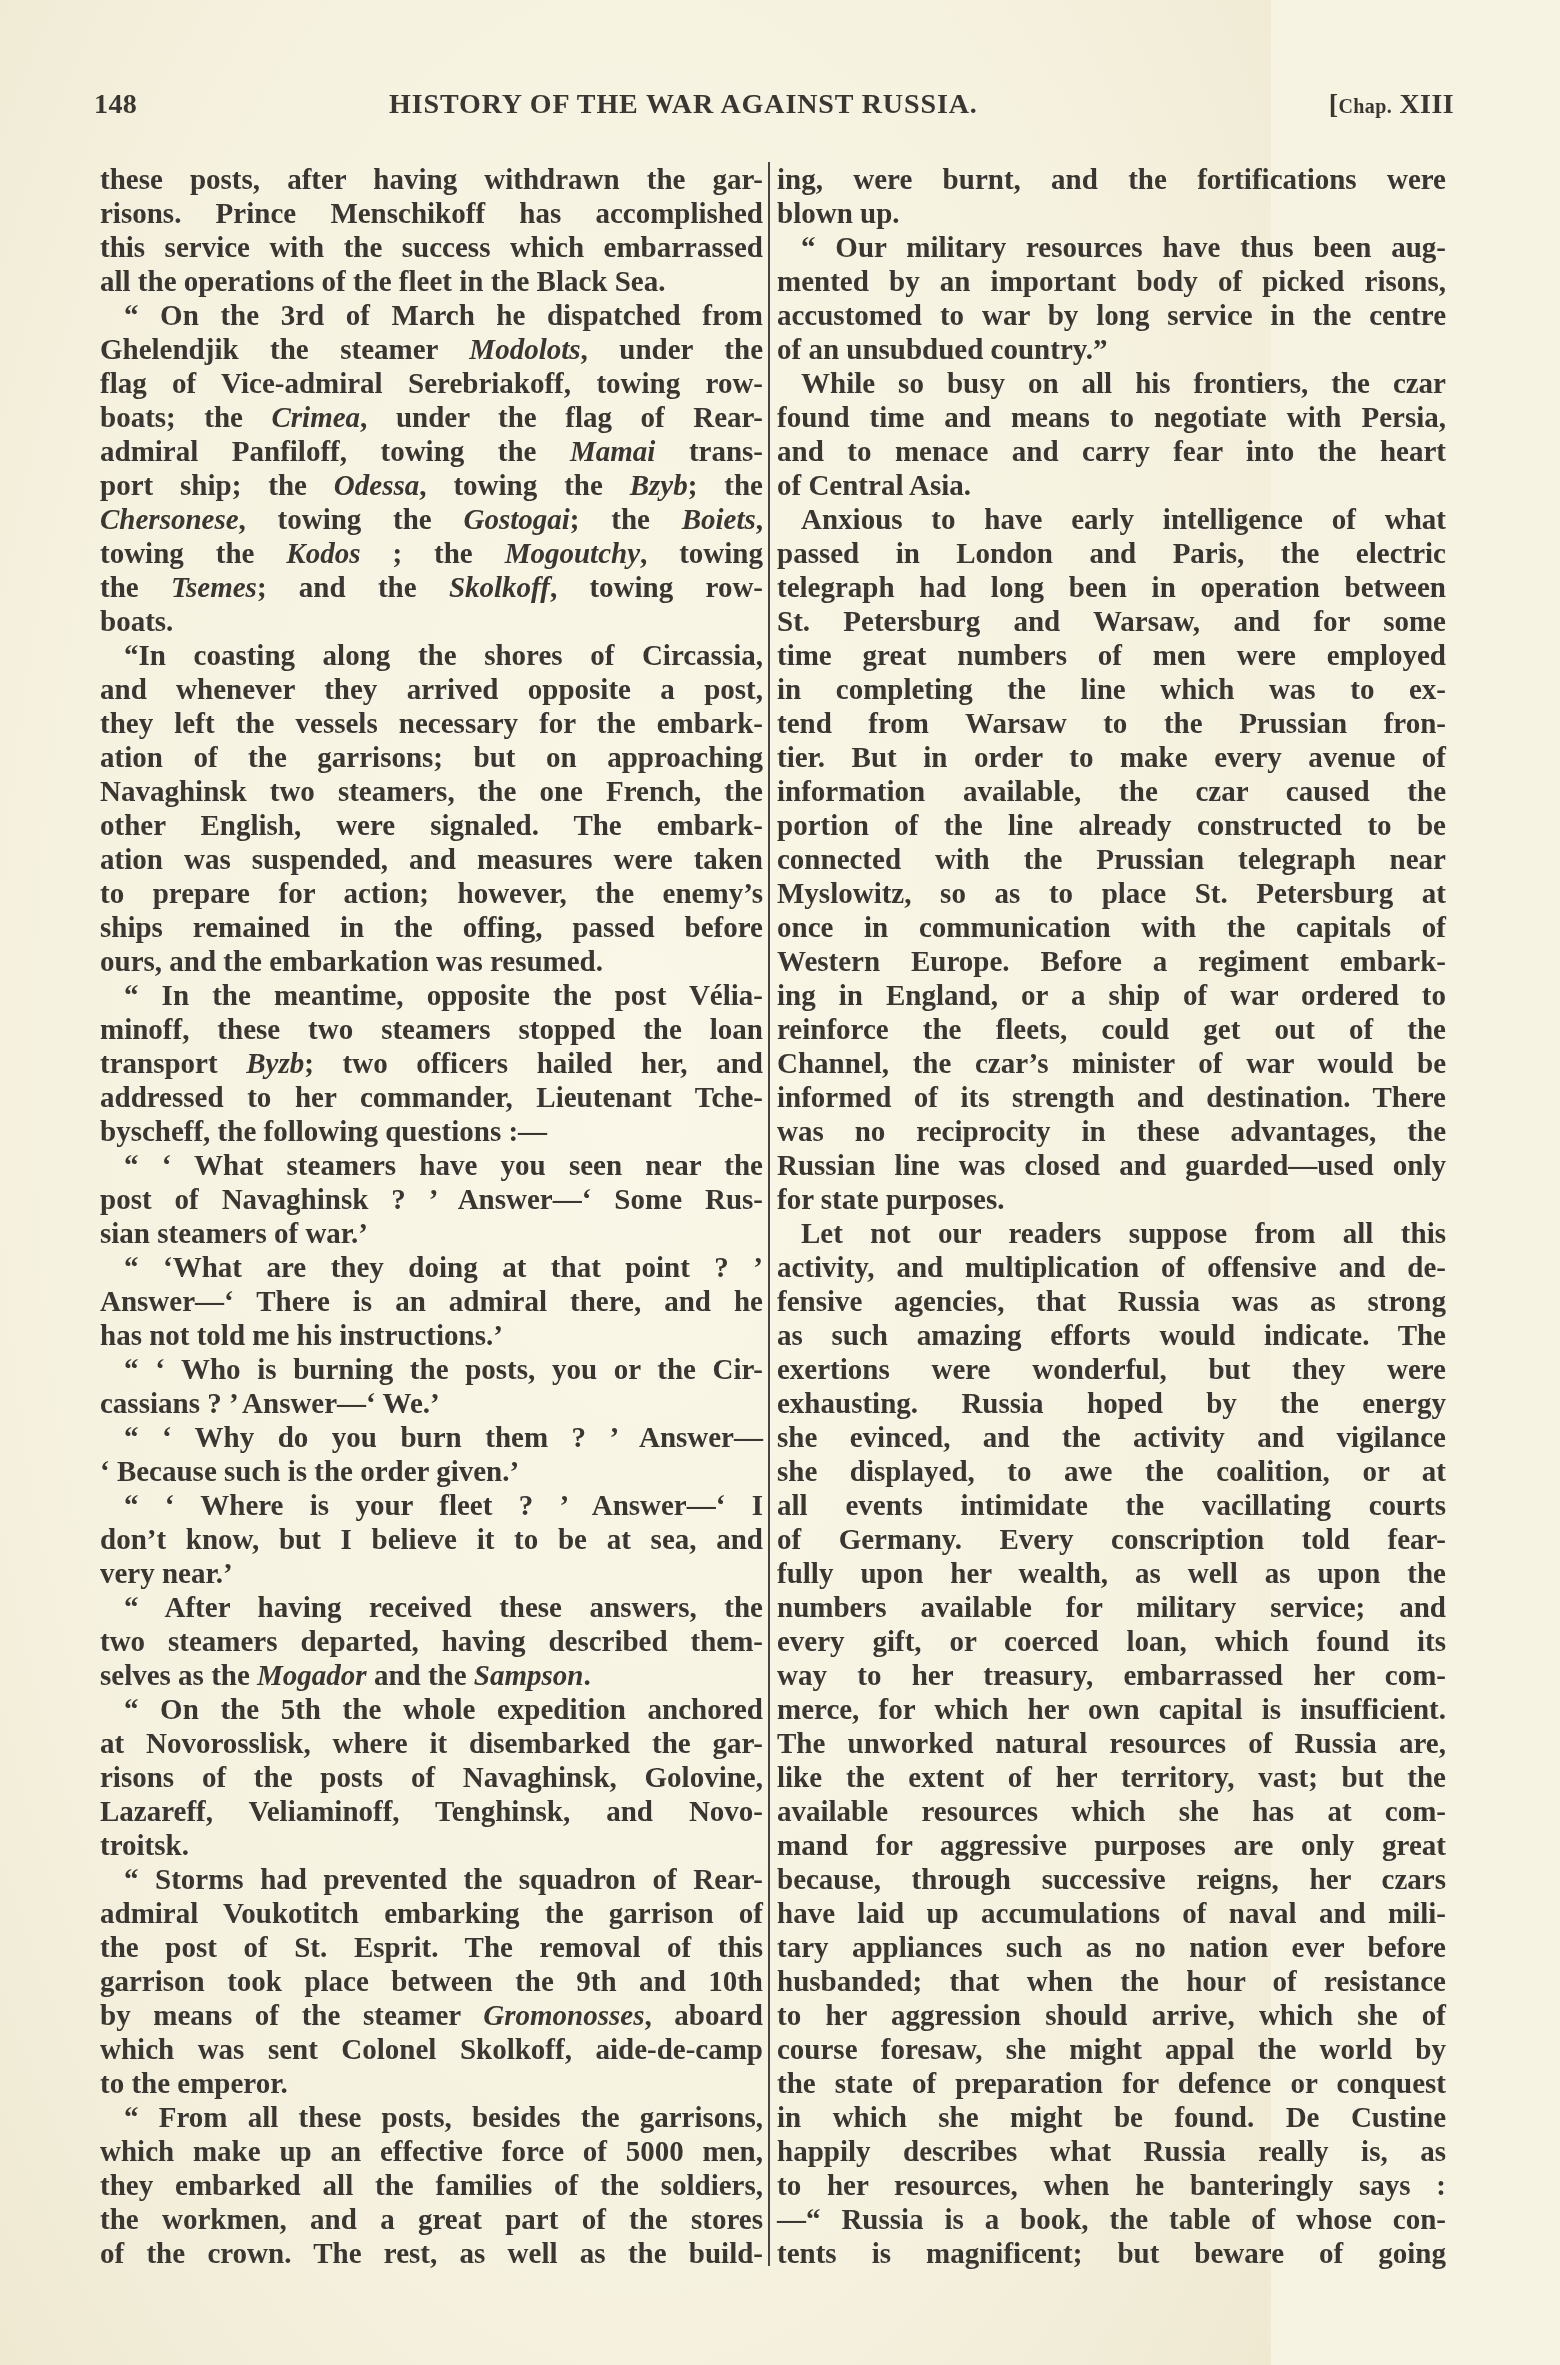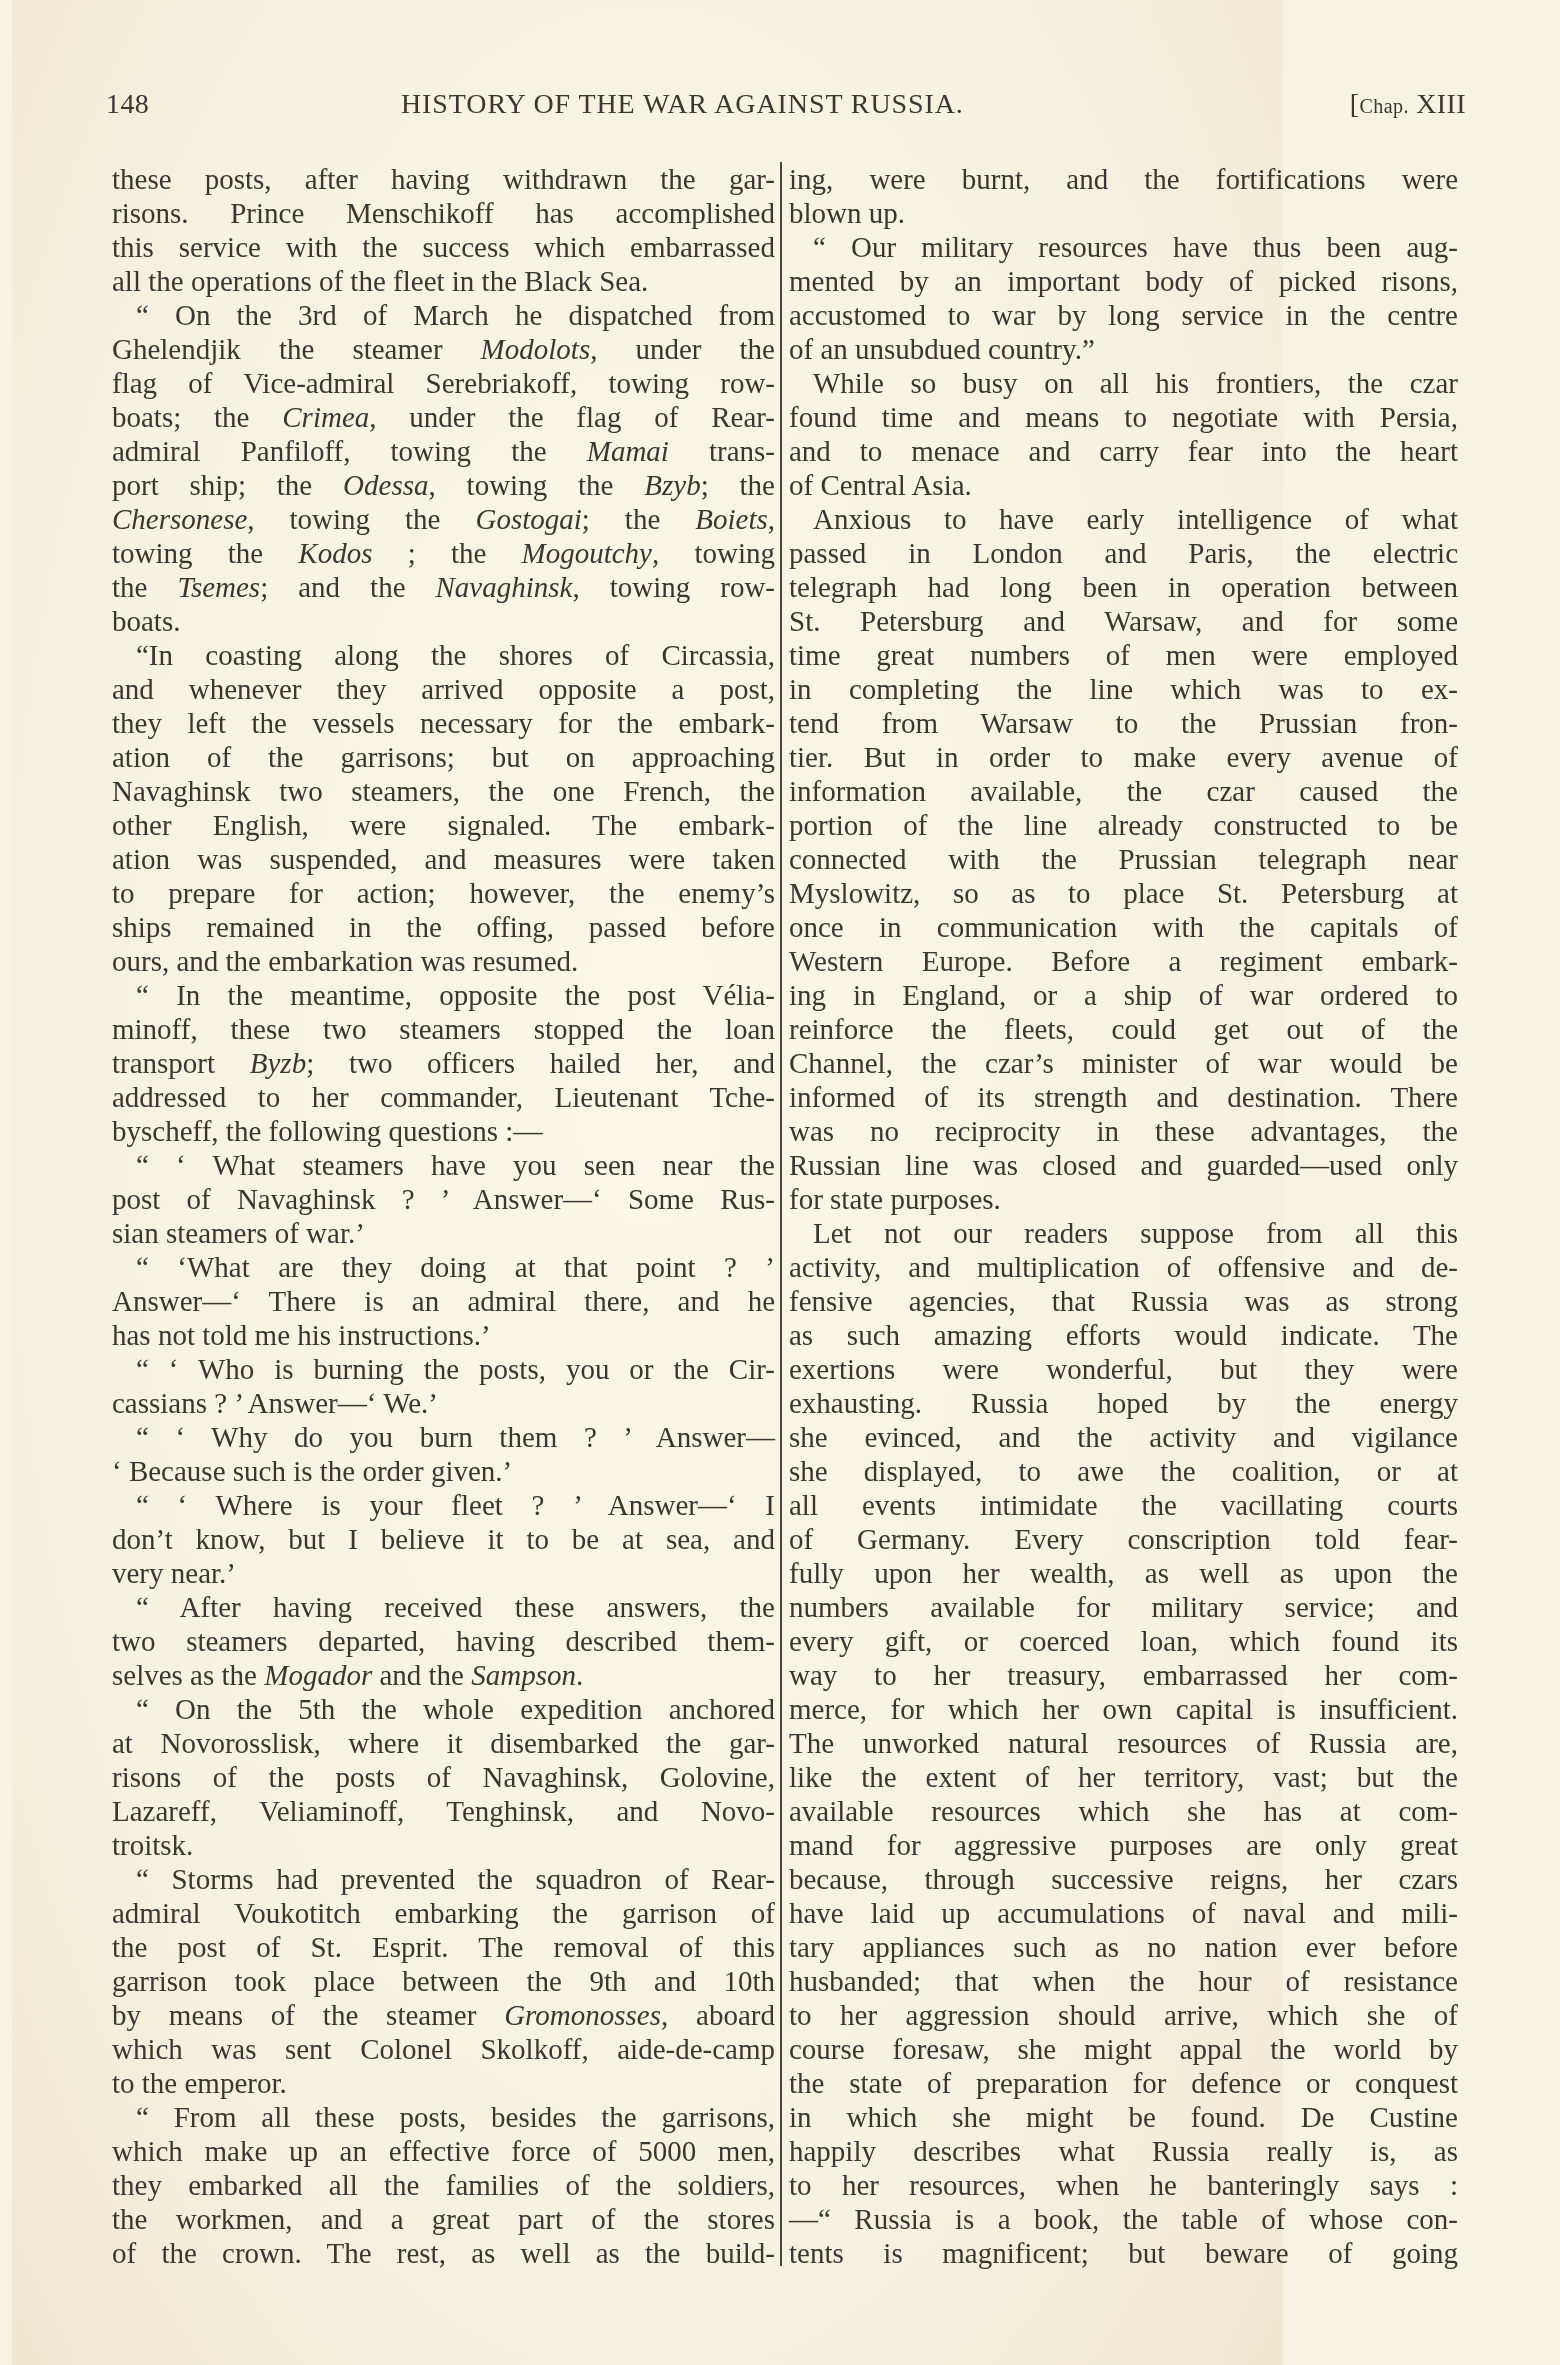--- a/index.html
+++ b/index.html
@@ -10,24 +10,25 @@
       width: 1561px;
       height: 2366px;
       background: #f7f3e3;
       color: #3a3632;
       font-family: "Liberation Serif", "DejaVu Serif", serif;
       position: relative;
       overflow: hidden;
     }
     .page {
       position: absolute;
-      left: 12px; top: 0;
+      left: 0; top: 0;
       width: 1271px;
       height: 2366px;
       background: radial-gradient(ellipse at 50% 45%, #faf7e8 0%, #f6f2e0 65%, #efe9d2 100%);
+      font-weight: bold;
     }
     .running-head {
       position: absolute;
       top: 88px;
       left: 94px;
       width: 1360px;
       height: 43px;
       font-size: 28px;
       letter-spacing: 0.4px;
       color: #3a3632;
@@ -110,21 +111,21 @@
       <span class="line">this service with the success which embarrassed</span>
       <span class="line last">all the operations of the fleet in the Black Sea.</span>
       <span class="line ind">“ On the 3rd of March he dispatched from</span>
       <span class="line">Ghelendjik the steamer <i>Modolots</i>, under the</span>
       <span class="line">flag of Vice-admiral Serebriakoff, towing row-</span>
       <span class="line">boats; the <i>Crimea</i>, under the flag of Rear-</span>
       <span class="line">admiral Panfiloff, towing the <i>Mamai</i> trans-</span>
       <span class="line">port ship; the <i>Odessa</i>, towing the <i>Bzyb</i>; the</span>
       <span class="line"><i>Chersonese</i>, towing the <i>Gostogai</i>; the <i>Boiets</i>,</span>
       <span class="line">towing the <i>Kodos</i> ; the <i>Mogoutchy</i>, towing</span>
-      <span class="line">the <i>Tsemes</i>; and the <i>Navaghinsk</i>, towing row-</span>
+      <span class="line">the <i>Tsemes</i>; and the <i>Skolkoff</i>, towing row-</span>
       <span class="line last">boats.</span>
       <span class="line ind">“In coasting along the shores of Circassia,</span>
       <span class="line">and whenever they arrived opposite a post,</span>
       <span class="line">they left the vessels necessary for the embark-</span>
       <span class="line">ation of the garrisons; but on approaching</span>
       <span class="line">Navaghinsk two steamers, the one French, the</span>
       <span class="line">other English, were signaled. The embark-</span>
       <span class="line">ation was suspended, and measures were taken</span>
       <span class="line">to prepare for action; however, the enemy’s</span>
       <span class="line">ships remained in the offing, passed before</span>

